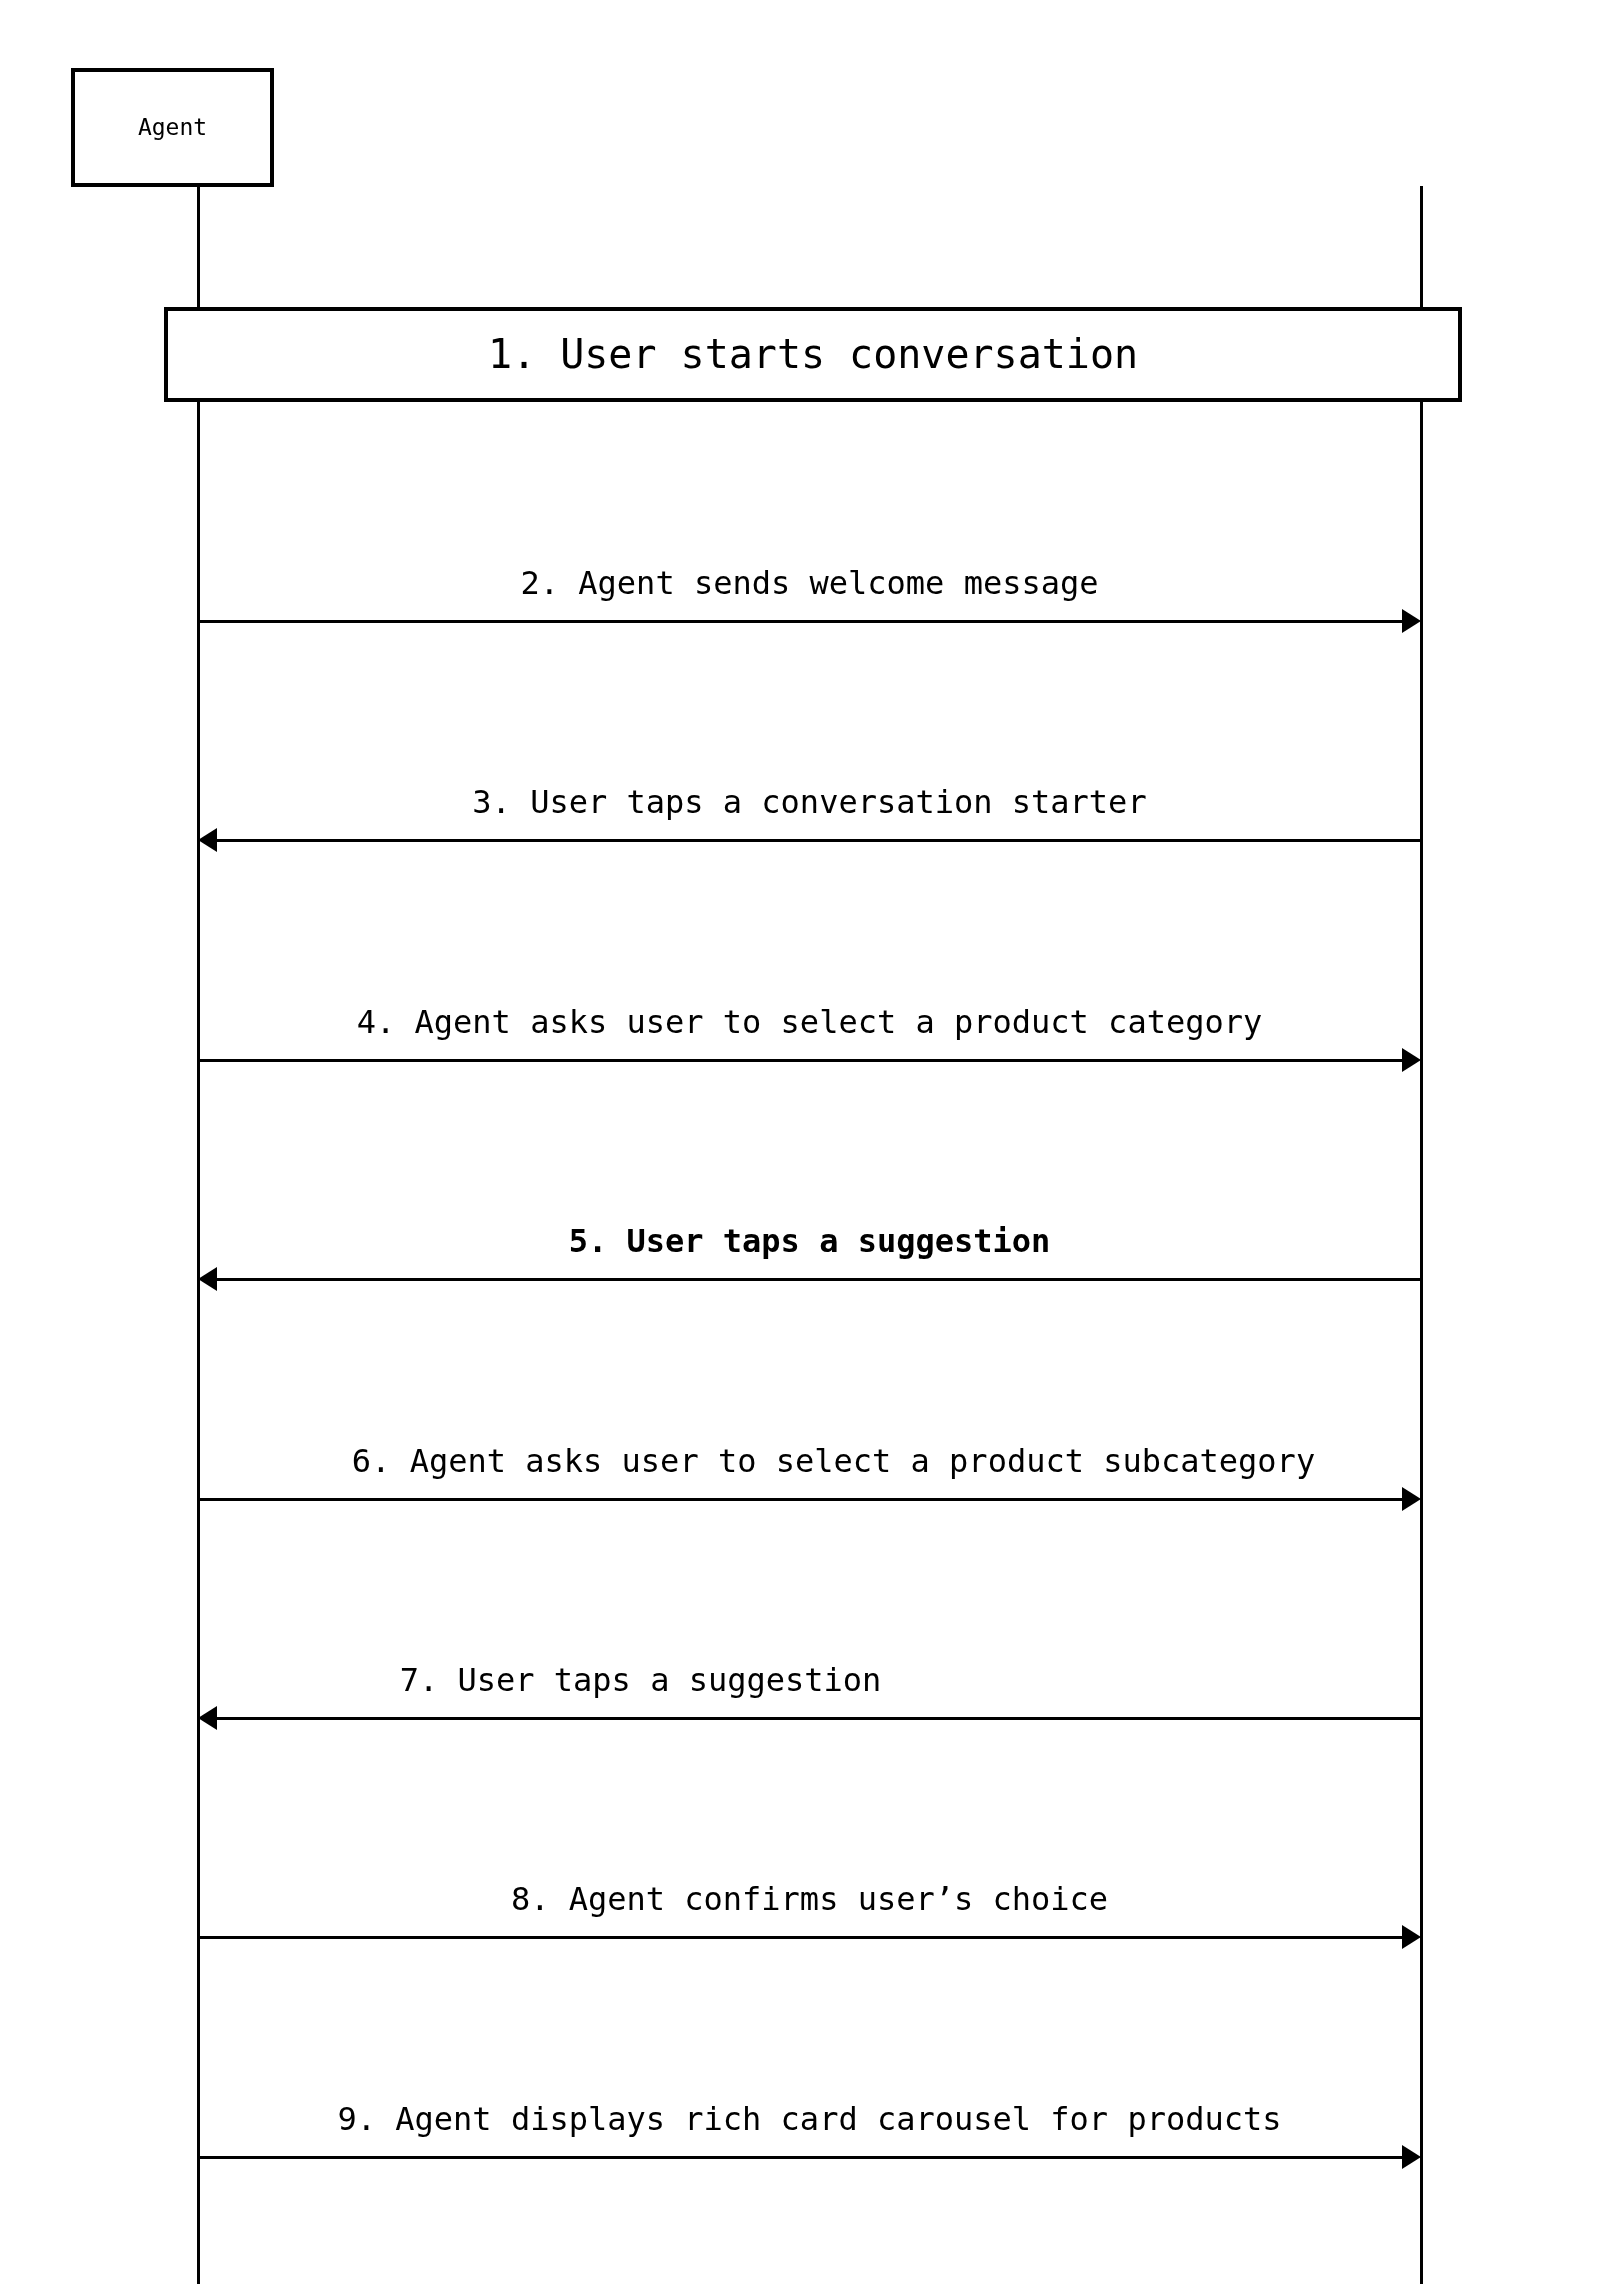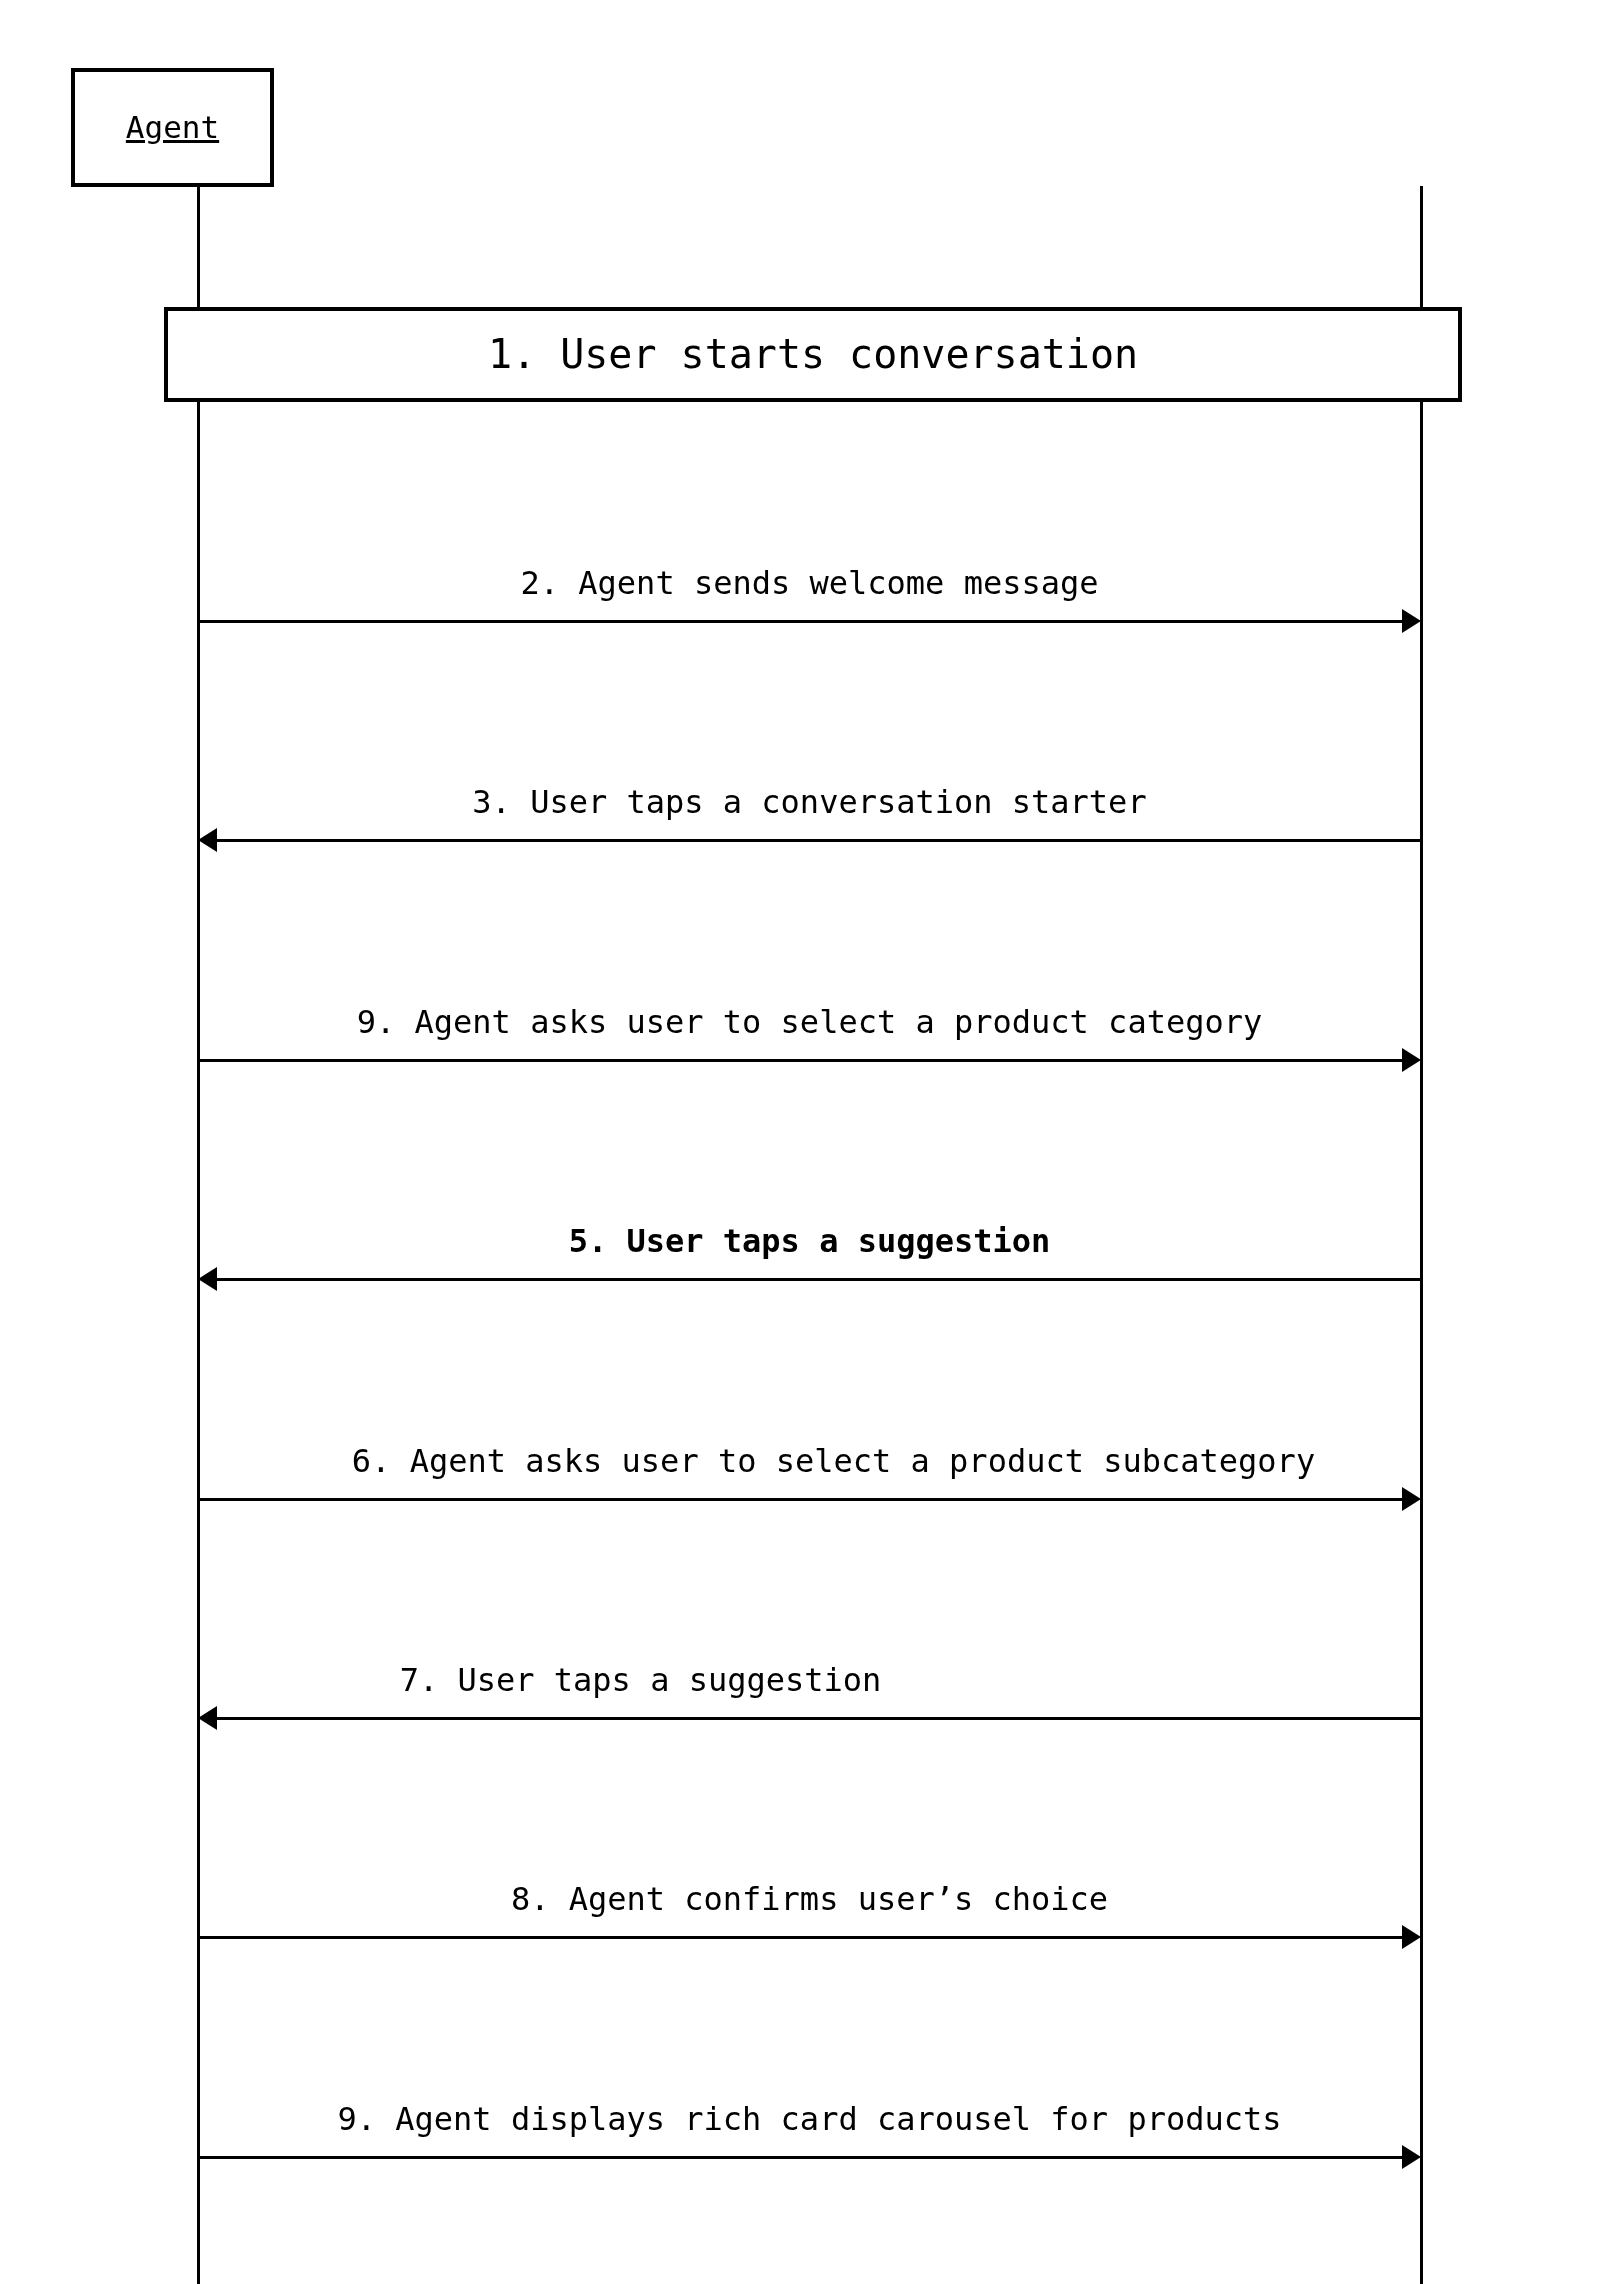--- a/index.html
+++ b/index.html
@@ -24,26 +24,25 @@
   .actor-box{
     position:absolute;
     box-sizing:border-box;
     border:4.1px solid #000000;
     background:#ffffff;
     display:flex;
     align-items:center;
     justify-content:center;
   }
   .actor-label{
-    font-size:31px;
+    font-size:23px;
     line-height:1;
     letter-spacing:0px;
     white-space:nowrap;
     color:#000000;
-    text-decoration:underline;
   }
   
   .note-box{
     position:absolute;
     box-sizing:border-box;
     border:4.1px solid #000000;
     background:#ffffff;
     display:flex;
     align-items:center;
     justify-content:center;
@@ -97,21 +96,21 @@
       <div class="note-label">1. User starts conversation</div>
     </div>
     <div class="msg-line" style="left: 198px; top: 620px; width: 1204px;"></div>
     <div class="arrowhead right" style="top: 609px; left: 1402px;"></div>
     <div class="msg-label" style="left: 0px; width: 1619px; top: 564px;">2. Agent sends welcome message</div>
     <div class="msg-line" style="left: 217px; top: 839px; width: 1204px;"></div>
     <div class="arrowhead left" style="top: 828px; left: 198px;"></div>
     <div class="msg-label" style="left: 0px; width: 1619px; top: 783px;">3. User taps a conversation starter</div>
     <div class="msg-line" style="left: 198px; top: 1059px; width: 1204px;"></div>
     <div class="arrowhead right" style="top: 1048px; left: 1402px;"></div>
-    <div class="msg-label" style="left: 0px; width: 1619px; top: 1003px;">9. Agent asks user to select a product category</div>
+    <div class="msg-label" style="left: 0px; width: 1619px; top: 1003px;">4. Agent asks user to select a product category</div>
     <div class="msg-line" style="left: 217px; top: 1278px; width: 1204px;"></div>
     <div class="arrowhead left" style="top: 1267px; left: 198px;"></div>
     <div class="msg-label" style="left: 0px; width: 1619px; top: 1222px; font-weight: bold;">5. User taps a suggestion</div>
     <div class="msg-line" style="left: 198px; top: 1498px; width: 1204px;"></div>
     <div class="arrowhead right" style="top: 1487px; left: 1402px;"></div>
     <div class="msg-label" style="left: 0px; width: 1619px; top: 1442px; padding-left: 24px;">6. Agent asks user to select a product subcategory</div>
     <div class="msg-line" style="left: 217px; top: 1717px; width: 1204px;"></div>
     <div class="arrowhead left" style="top: 1706px; left: 198px;"></div>
     <div class="msg-label" style="left: 0px; width: 1281px; top: 1661px;">7. User taps a suggestion</div>
     <div class="msg-line" style="left: 198px; top: 1936px; width: 1204px;"></div>

